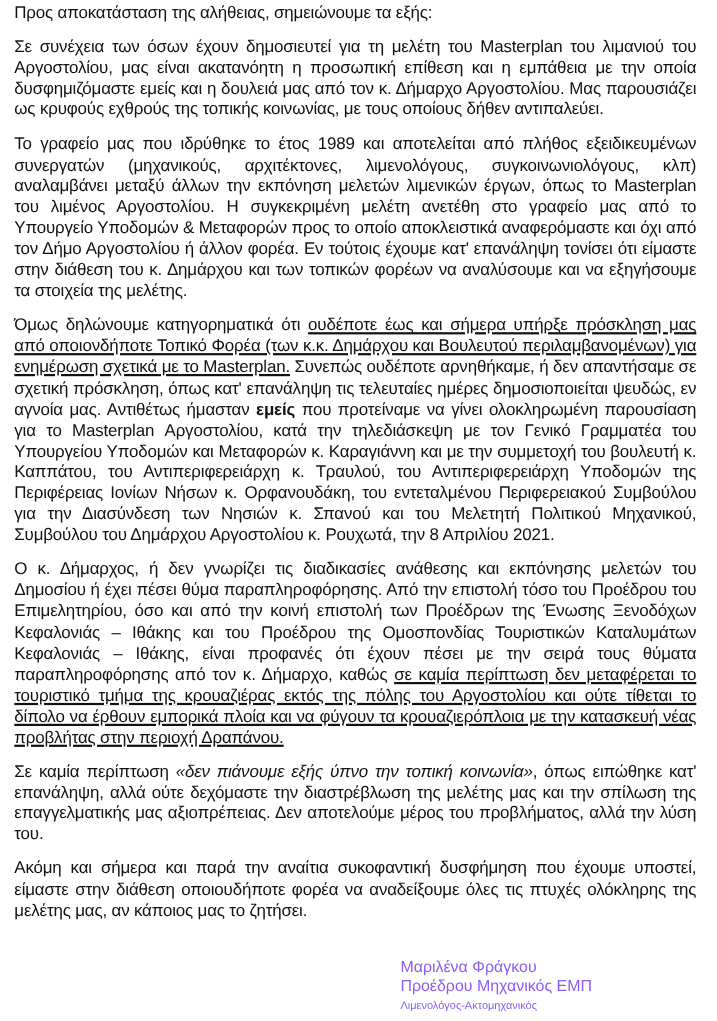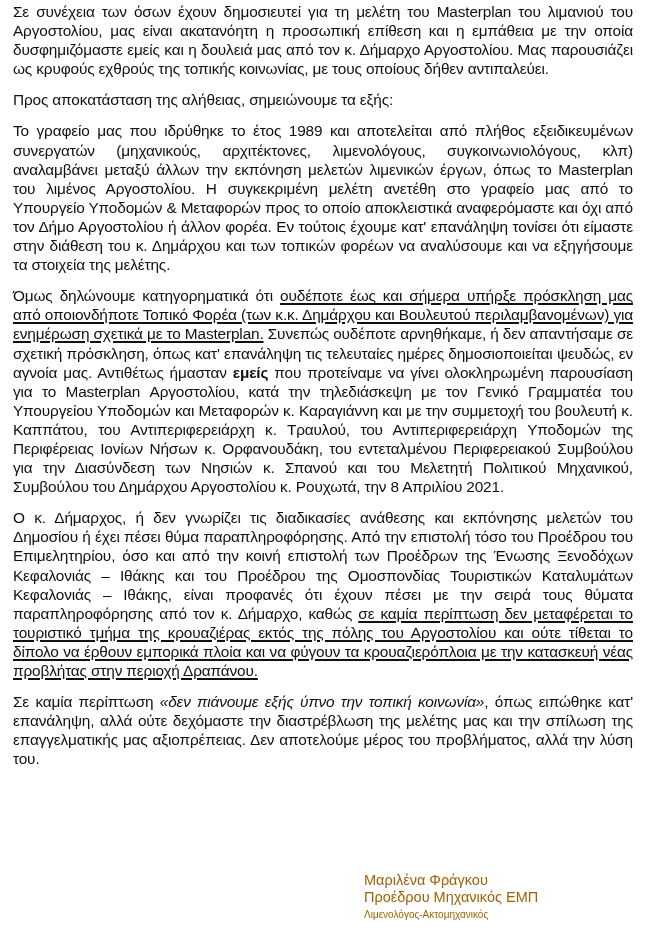--- a/index.html
+++ b/index.html
@@ -26,47 +26,48 @@
     }
     .bu { font-weight: normal; text-decoration: underline; text-decoration-thickness: 1.5px; text-underline-offset: 2px; }
     .b { font-weight: bold; }
     .i { font-style: italic; }
     .signature {
       position: absolute;
       left: 364px;
       top: 872px;
       font-size: 14.5px;
       line-height: 17px;
-      color: #a16207;
+      color: #8b5cf6;
     }
     .signature .sub { font-size: 10px; }
   </style>
 </head>
 <body>
 
 <div class="page">
 
+  <p class="para">Προς αποκατάσταση της αλήθειας, σημειώνουμε τα εξής:</p>
+
   <p class="para">Σε συνέχεια των όσων έχουν δημοσιευτεί για τη μελέτη του Masterplan του λιμανιού του Αργοστολίου, μας είναι ακατανόητη η προσωπική επίθεση και η εμπάθεια με την οποία δυσφημιζόμαστε εμείς και η δουλειά μας από τον κ. Δήμαρχο Αργοστολίου. Μας παρουσιάζει ως κρυφούς εχθρούς της τοπικής κοινωνίας, με τους οποίους δήθεν αντιπαλεύει.</p>
-
-  <p class="para">Προς αποκατάσταση της αλήθειας, σημειώνουμε τα εξής:</p>
 
   <p class="para">Το γραφείο μας που ιδρύθηκε το έτος 1989 και αποτελείται από πλήθος εξειδικευμένων συνεργατών (μηχανικούς, αρχιτέκτονες, λιμενολόγους, συγκοινωνιολόγους, κλπ) αναλαμβάνει μεταξύ άλλων την εκπόνηση μελετών λιμενικών έργων, όπως το Masterplan του λιμένος Αργοστολίου. Η συγκεκριμένη μελέτη  ανετέθη στο γραφείο μας από το Υπουργείο Υποδομών &amp; Μεταφορών προς το οποίο αποκλειστικά αναφερόμαστε και όχι από τον Δήμο Αργοστολίου ή άλλον φορέα. Εν τούτοις έχουμε κατ' επανάληψη τονίσει ότι είμαστε στην διάθεση του κ. Δημάρχου και των τοπικών φορέων να αναλύσουμε και να εξηγήσουμε τα στοιχεία της μελέτης.</p>
 
   <p class="para">
     <span>Όμως δηλώνουμε κατηγορηματικά ότι </span><span class="bu">ουδέποτε έως και σήμερα υπήρξε πρόσκληση μας από οποιονδήποτε Τοπικό Φορέα (των κ.κ. Δημάρχου και Βουλευτού περιλαμβανομένων) για ενημέρωση σχετικά με το Masterplan.</span><span> Συνεπώς ουδέποτε αρνηθήκαμε, ή δεν απαντήσαμε σε σχετική πρόσκληση, όπως κατ' επανάληψη τις τελευταίες ημέρες δημοσιοποιείται ψευδώς, εν αγνοία μας. Αντιθέτως ήμασταν </span><span class="b">εμείς</span><span> που προτείναμε να γίνει ολοκληρωμένη παρουσίαση για το Masterplan Αργοστολίου, κατά την τηλεδιάσκεψη με τον Γενικό Γραμματέα του Υπουργείου Υποδομών και Μεταφορών κ. Καραγιάννη και με την συμμετοχή του βουλευτή κ. Καππάτου, του Αντιπεριφερειάρχη κ. Τραυλού, του Αντιπεριφερειάρχη Υποδομών της Περιφέρειας Ιονίων Νήσων κ. Ορφανουδάκη, του εντεταλμένου Περιφερειακού Συμβούλου για την Διασύνδεση των Νησιών κ. Σπανού και του Μελετητή Πολιτικού Μηχανικού, Συμβούλου του Δημάρχου Αργοστολίου κ. Ρουχωτά, την 8 Απριλίου 2021.</span>
   </p>
 
   <p class="para">
     <span>Ο κ. Δήμαρχος, ή δεν γνωρίζει τις διαδικασίες ανάθεσης και εκπόνησης μελετών του Δημοσίου ή έχει πέσει θύμα παραπληροφόρησης. Από την επιστολή τόσο του Προέδρου του Επιμελητηρίου, όσο και από την κοινή επιστολή των Προέδρων της Ένωσης Ξενοδόχων Κεφαλονιάς – Ιθάκης και του Προέδρου της Ομοσπονδίας Τουριστικών Καταλυμάτων Κεφαλονιάς – Ιθάκης, είναι προφανές ότι έχουν πέσει με την σειρά τους θύματα παραπληροφόρησης από τον κ. Δήμαρχο, καθώς </span><span class="bu">σε καμία περίπτωση δεν μεταφέρεται το τουριστικό τμήμα της κρουαζιέρας εκτός της πόλης του Αργοστολίου και ούτε τίθεται το δίπολο να έρθουν εμπορικά πλοία και να φύγουν τα κρουαζιερόπλοια με την κατασκευή νέας προβλήτας στην περιοχή Δραπάνου.</span>
   </p>
 
   <p class="para">
     <span>Σε καμία περίπτωση </span><span class="i">«δεν πιάνουμε εξής ύπνο την τοπική κοινωνία»</span><span>, όπως ειπώθηκε κατ' επανάληψη, αλλά ούτε δεχόμαστε την διαστρέβλωση της μελέτης μας και την σπίλωση της επαγγελματικής μας αξιοπρέπειας. Δεν αποτελούμε μέρος του προβλήματος, αλλά την λύση του.</span>
   </p>
 
+  <p class="para">Ακόμη και σήμερα και παρά την αναίτια συκοφαντική δυσφήμηση που έχουμε υποστεί, είμαστε στην διάθεση οποιουδήποτε φορέα να αναδείξουμε όλες τις πτυχές ολόκληρης της μελέτης μας, αν κάποιος μας το ζητήσει.</p>
 
 </div>
 
 <div class="signature">
   <div>Μαριλένα Φράγκου</div>
   <div>Προέδρου Μηχανικός ΕΜΠ</div>
   <div class="sub">Λιμενολόγος-Ακτομηχανικός</div>
 </div>
 
 </body></html>

